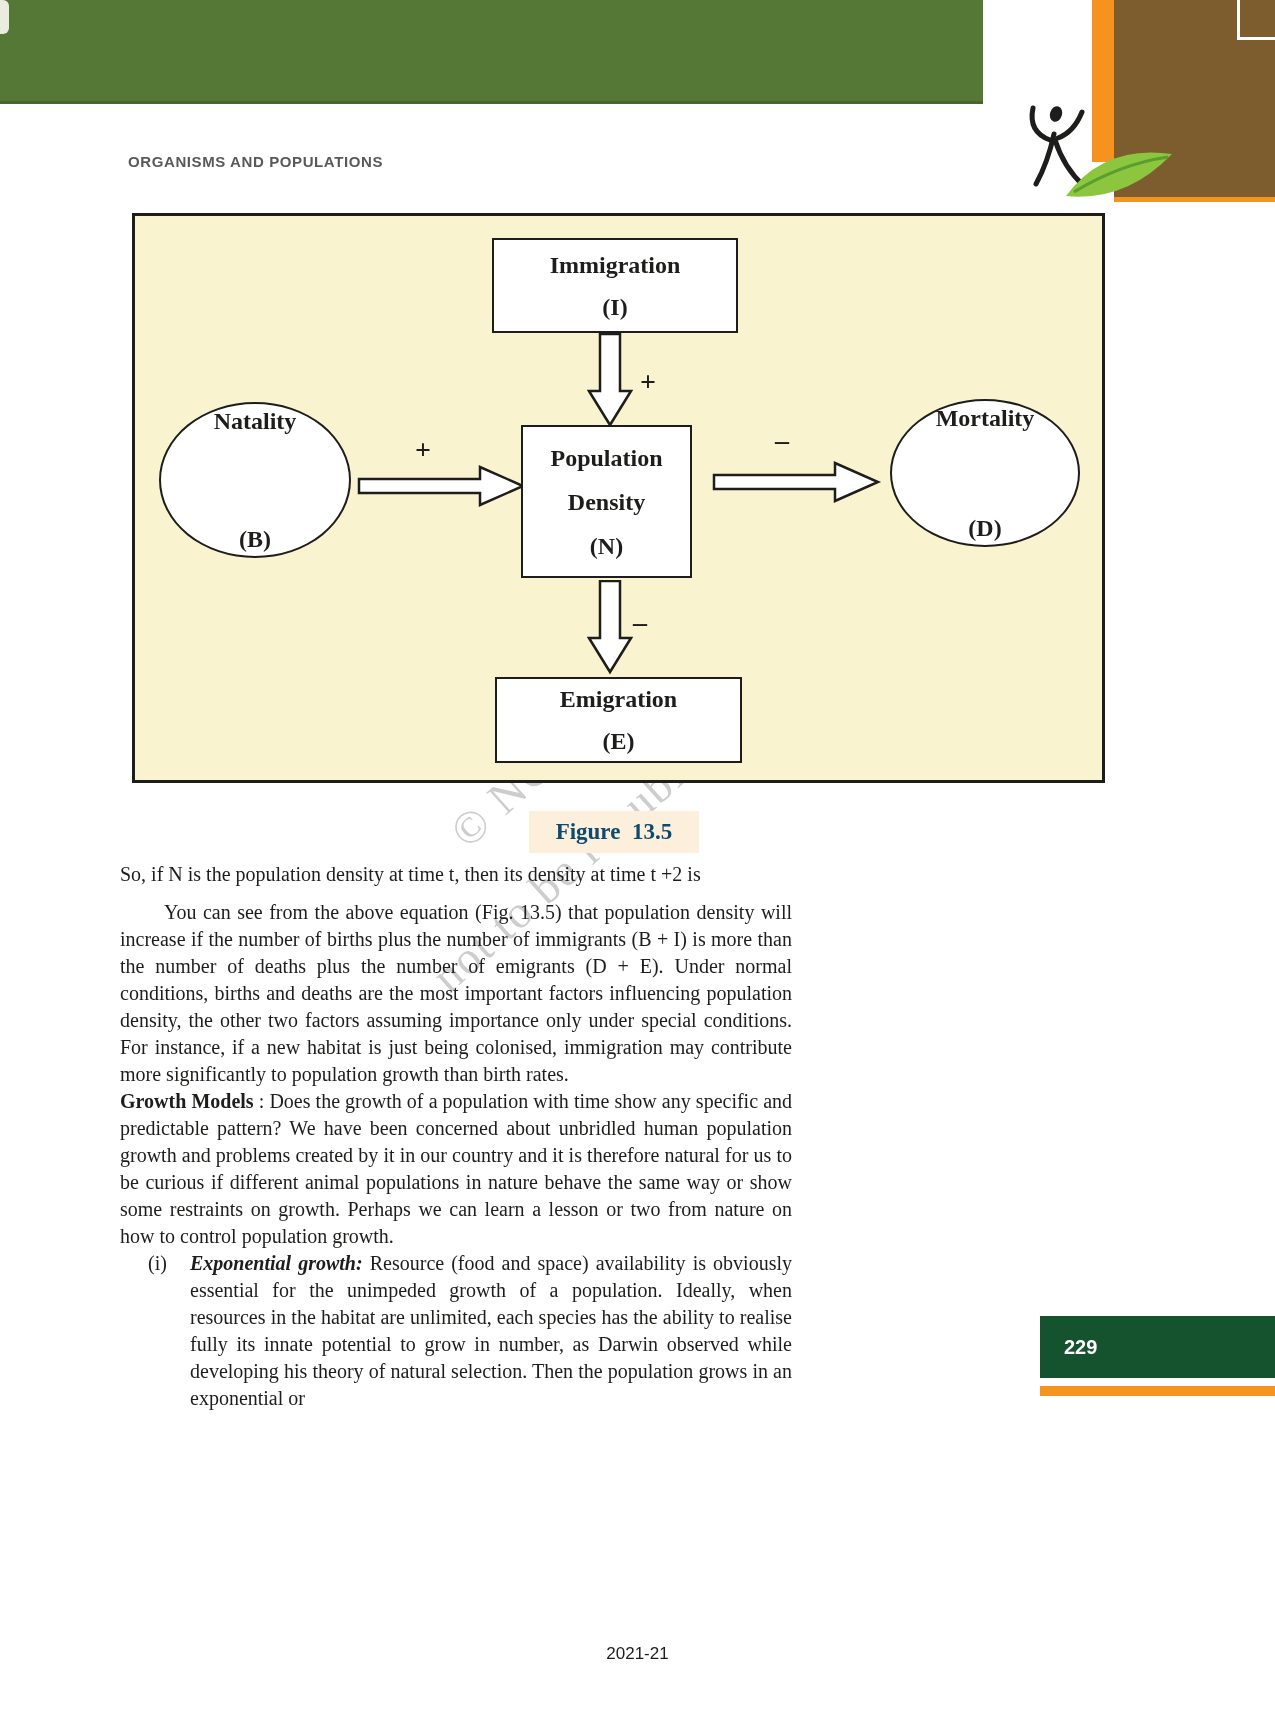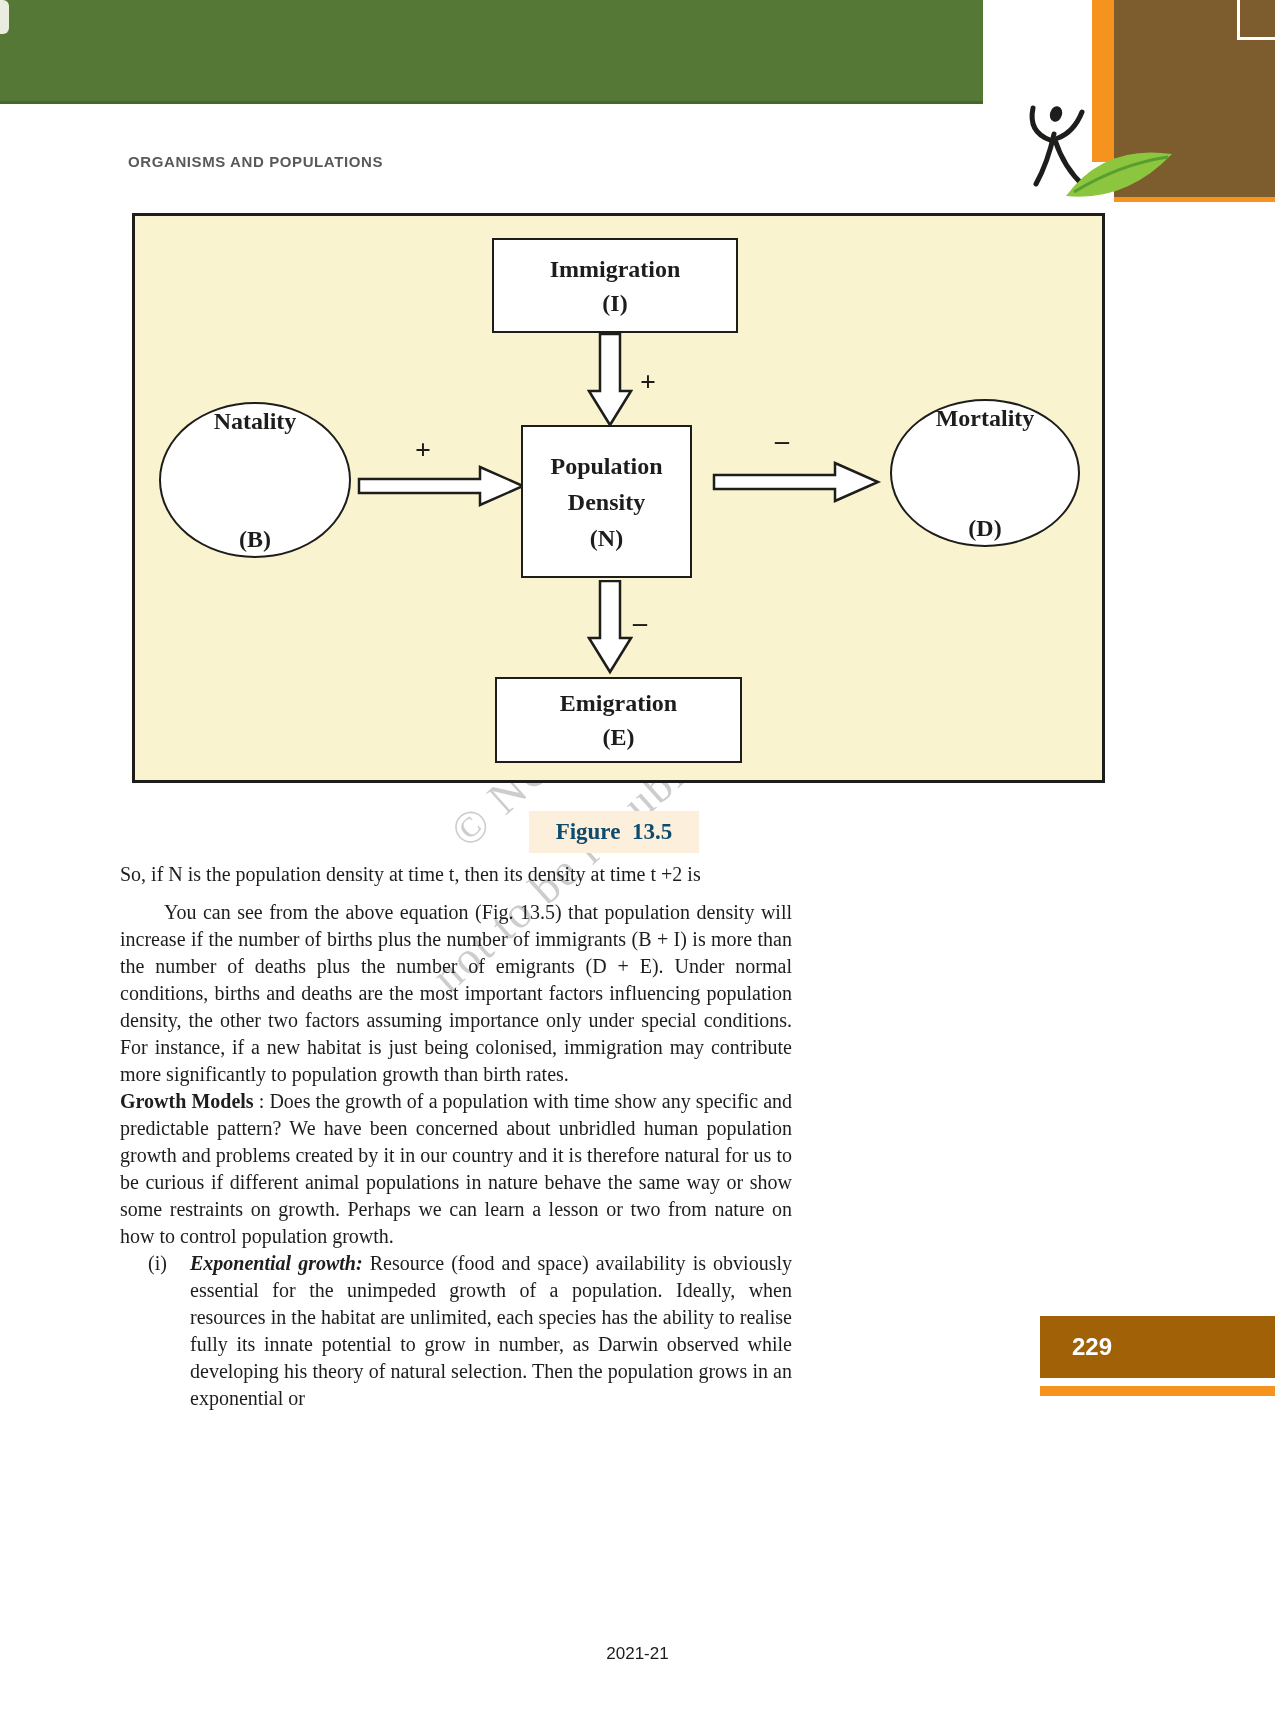--- a/index.html
+++ b/index.html
@@ -20,21 +20,21 @@
   .notch-h { position:absolute; left:1237px; top:37px; width:38px; height:3px; background:#ffffff; }
   .logo { position:absolute; left:1000px; top:100px; width:185px; height:108px; }
   .running-head { position:absolute; left:128px; top:153px; font-family:"Liberation Sans", sans-serif;
     font-size:15px; font-weight:bold; color:#58595B; letter-spacing:0.6px; }
 
   
   .figure-panel { position:absolute; left:132px; top:213px; width:973px; height:570px;
     background:#FAF3CF; border:3px solid #1d1d1b; z-index:2; }
   .node { position:absolute; display:flex; flex-direction:column; align-items:center;
     justify-content:center; background:#ffffff; border:2.5px solid #1d1d1b;
-    font-weight:bold; font-size:24px; line-height:34px; text-align:center; }
+    font-weight:bold; font-size:24px; line-height:34px; text-align:center;gap:8px; }
   .node.ellipse { border-radius:50%;justify-content:space-between; }
   .n-immigration { left:357px; top:22px; width:246px; height:95px; }
   .n-popdensity  { left:386px; top:209px; width:171px; height:153px; font-size:24px; line-height:36px; }
   .n-natality    { left:24px;  top:186px; width:192px; height:156px; }
   .n-mortality   { left:755px; top:183px; width:190px; height:148px; }
   .n-emigration  { left:360px; top:461px; width:247px; height:86px; }
   .arrow { position:absolute; }
   .a-down-1  { left:452px; top:117px; }
   .a-down-2  { left:452px; top:364px; }
   .a-right-1 { left:222px; top:247px; }
@@ -63,22 +63,22 @@
   .para { text-align:justify; }
   .para.indent { text-indent:44px; }
   .bold { font-weight:bold; }
   .list-item { display:flex; margin-left:28px; text-align:justify; }
   .li-marker { width:42px; flex:0 0 42px; }
   .li-text { width:602px; }
   .lead-bi { font-weight:bold; font-style:italic; }
 
   
   .page-badge { position:absolute; left:1040px; top:1316px; width:235px; height:62px;
-    background:#a16207; color:#ffffff; font-family:"Liberation Sans", sans-serif;
-    font-weight:bold; font-size:24px; line-height:62px; padding-left:32px; z-index:3; }
+    background:#14532d; color:#ffffff; font-family:"Liberation Sans", sans-serif;
+    font-weight:bold; font-size:20px; line-height:62px; padding-left:24px; z-index:3; }
   .page-badge-strip { position:absolute; left:1040px; top:1386px; width:235px; height:10px;
     background:#F6921E; z-index:3; }
 
   
   .footer { position:absolute; left:0; top:1644px; width:1275px; text-align:center;
     font-family:"Liberation Sans", sans-serif; font-size:17px; color:#1d1d1b; }
 </style>
 </head>
 <body>
 

